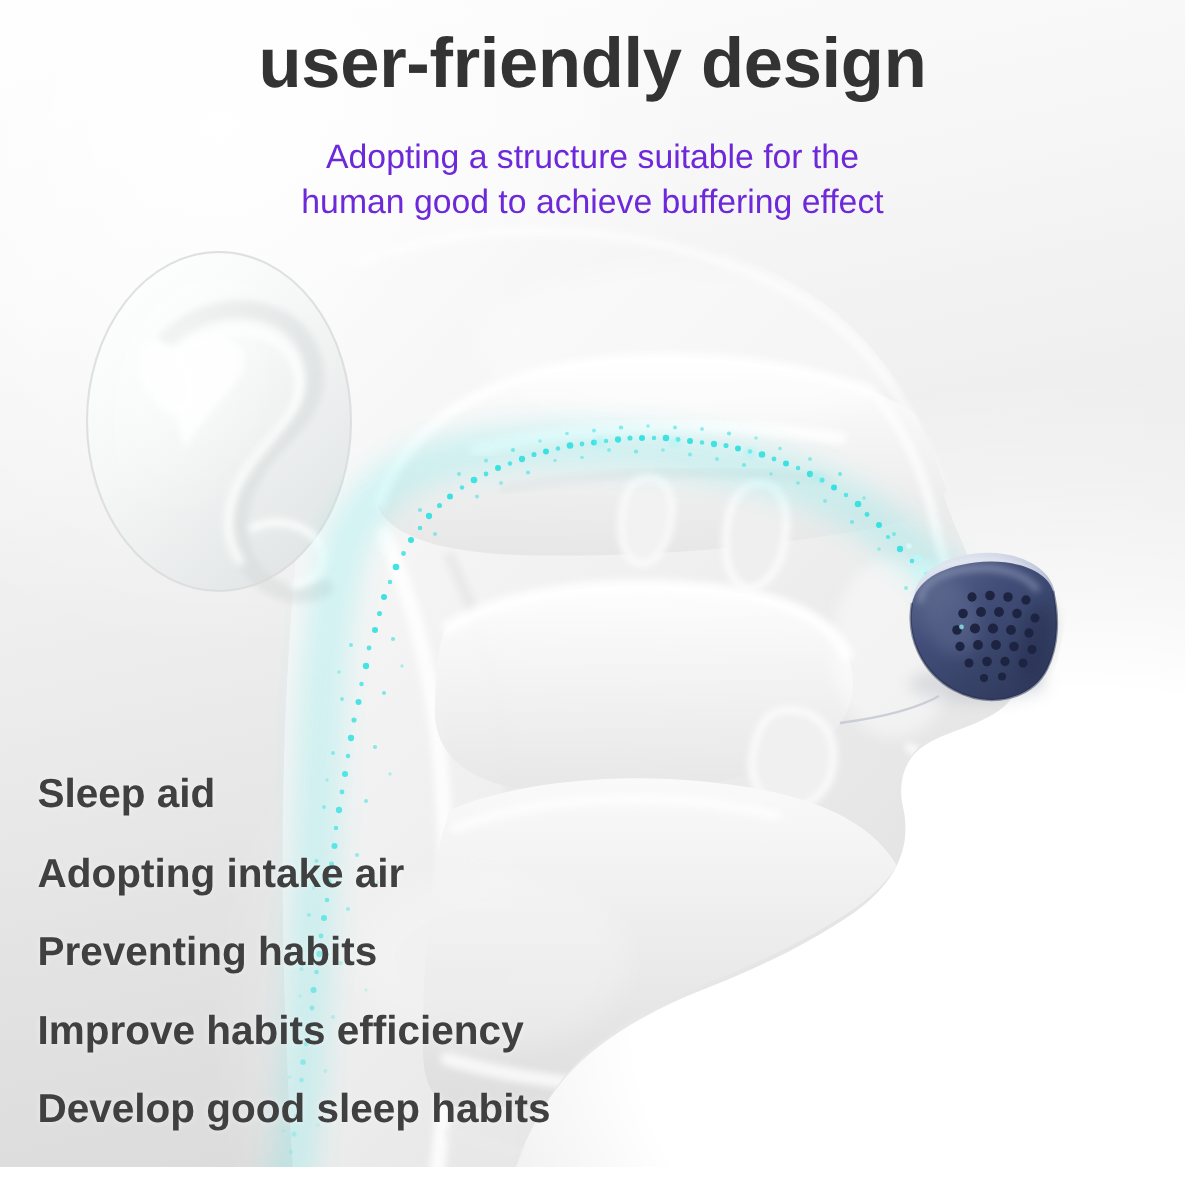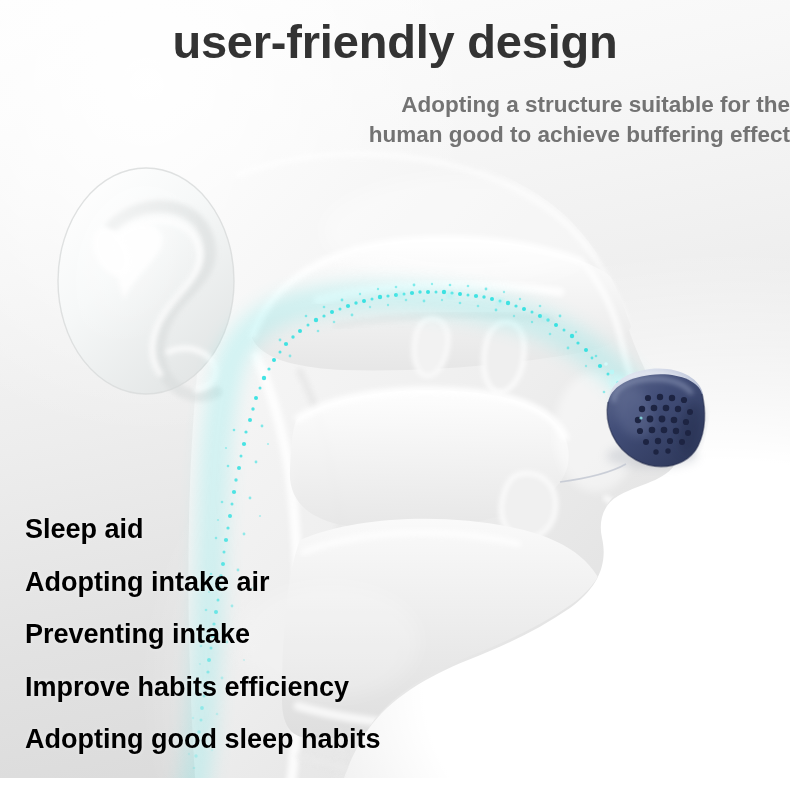--- a/index.html
+++ b/index.html
@@ -18,27 +18,27 @@
         background:radial-gradient(ellipse at 35% 30%, rgba(255,255,255,.95) 0%, rgba(255,255,255,0) 65%);
         pointer-events:none;}
 
   
   .art{position:absolute;left:0;top:0;width:790px;height:790px;}
 
   
   .title{position:absolute;left:0;right:0;top:17px;text-align:center;
          font-size:47px;font-weight:bold;color:#333333;
          letter-spacing:-.2px;line-height:1.06;white-space:nowrap;}
-  .subtitle{position:absolute;left:0;right:0;top:90px;text-align:right;
-         font-size:22.5px;font-weight:bold;color:#737373;
+  .subtitle{position:absolute;left:0;right:0;top:90px;text-align:center;
+         font-size:22.5px;font-weight:normal;color:#6d28d9;
          line-height:1.32;}
   .subtitle div{white-space:nowrap;}
 
   .bullets{position:absolute;left:25px;top:516px;}
-  .bullet{font-size:27px;font-weight:bold;color:#000000;
+  .bullet{font-size:27px;font-weight:bold;color:#404040;
           line-height:1;margin-bottom:25.5px;white-space:nowrap;
           text-shadow:0 0 5px rgba(255,255,255,.45);}
   .bullet:last-child{margin-bottom:0;}
 </style>
 </head>
 <body>
 
 <div id="stage">
 
   <div class="bg"></div>
@@ -410,18 +410,18 @@
   <div class="title">user-friendly design</div>
 
   <div class="subtitle">
     <div>Adopting a structure suitable for the</div>
     <div>human good to achieve buffering effect</div>
   </div>
 
   <div class="bullets">
     <div class="bullet">Sleep aid</div>
     <div class="bullet">Adopting intake air</div>
-    <div class="bullet">Preventing intake</div>
+    <div class="bullet">Preventing habits</div>
     <div class="bullet">Improve habits efficiency</div>
-    <div class="bullet">Adopting good sleep habits</div>
+    <div class="bullet">Develop good sleep habits</div>
   </div>
 
 </div>
 
 </body></html>

